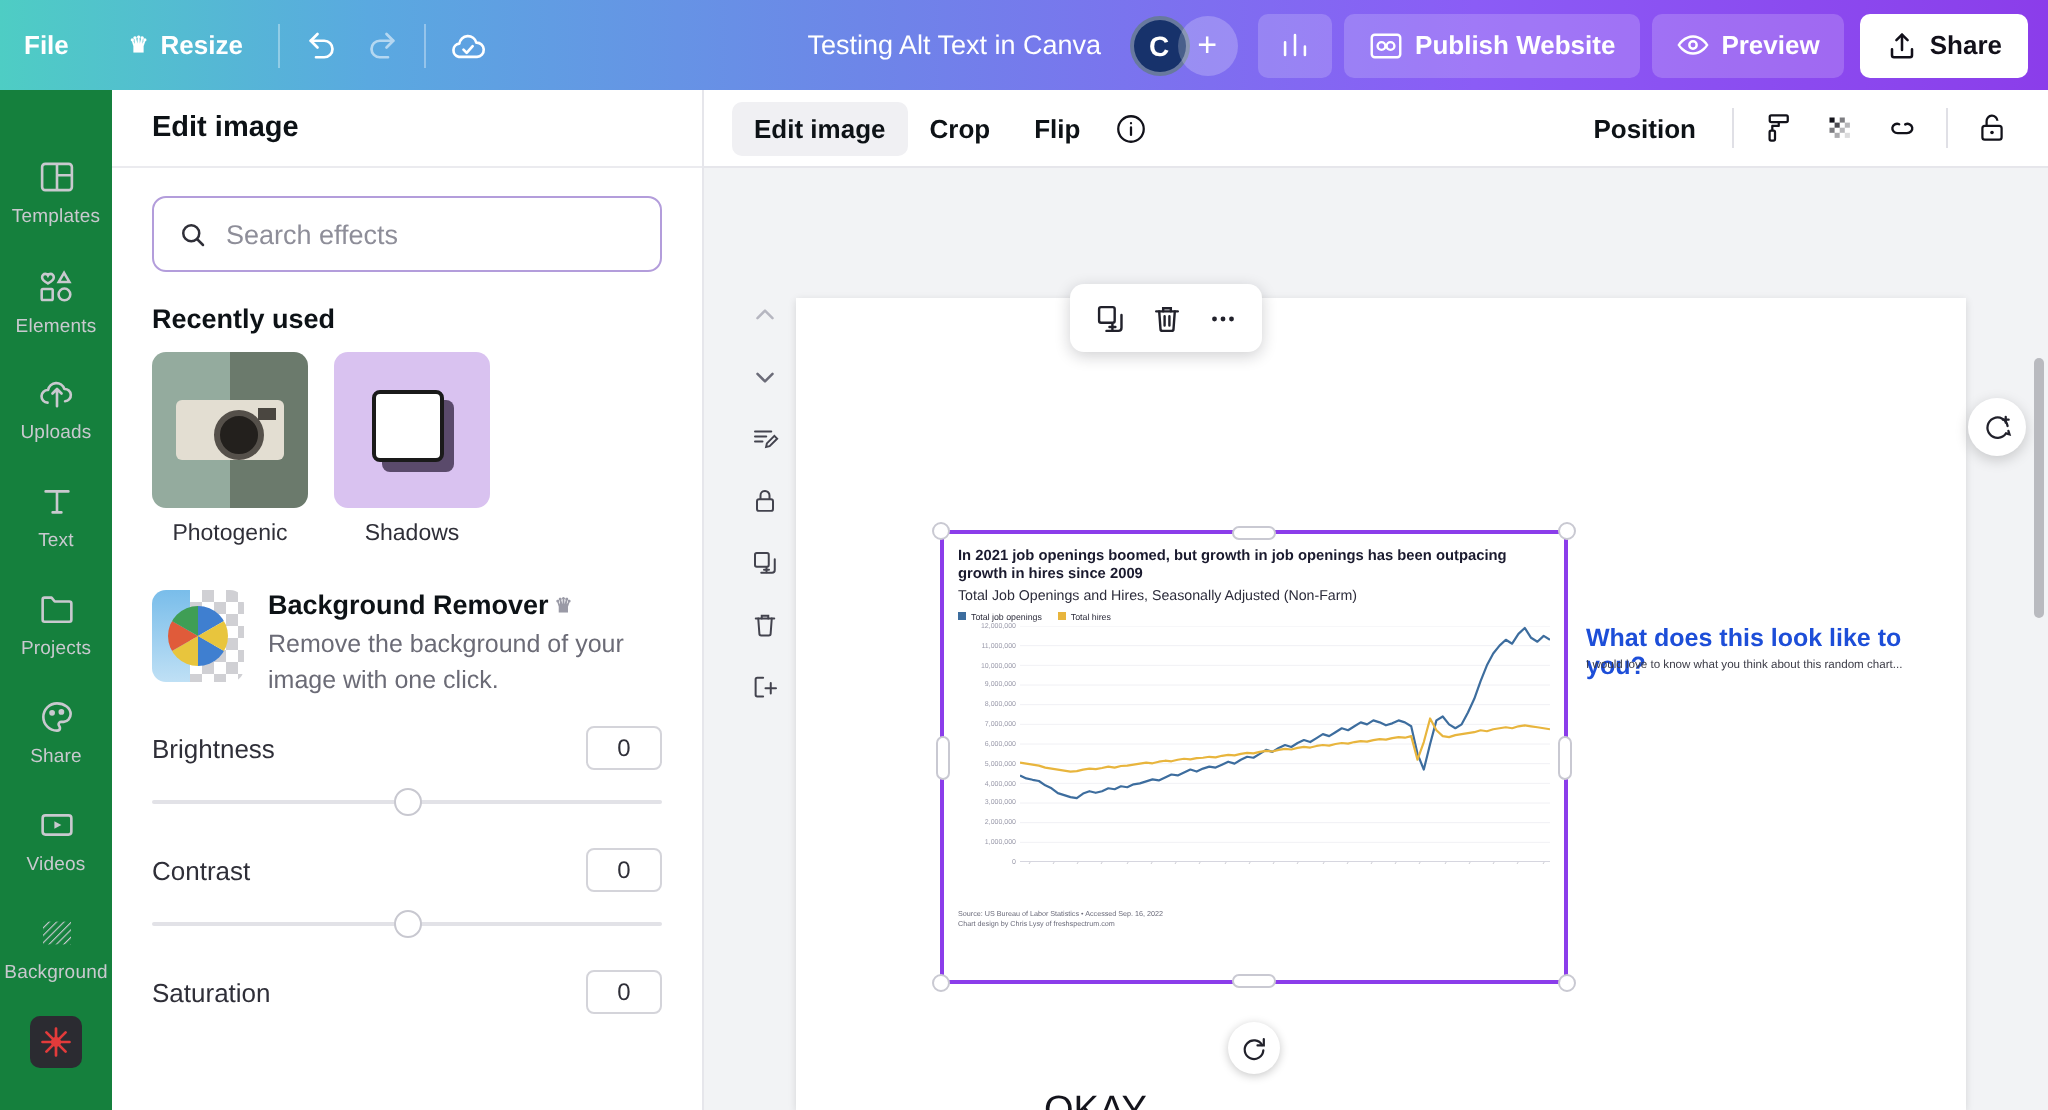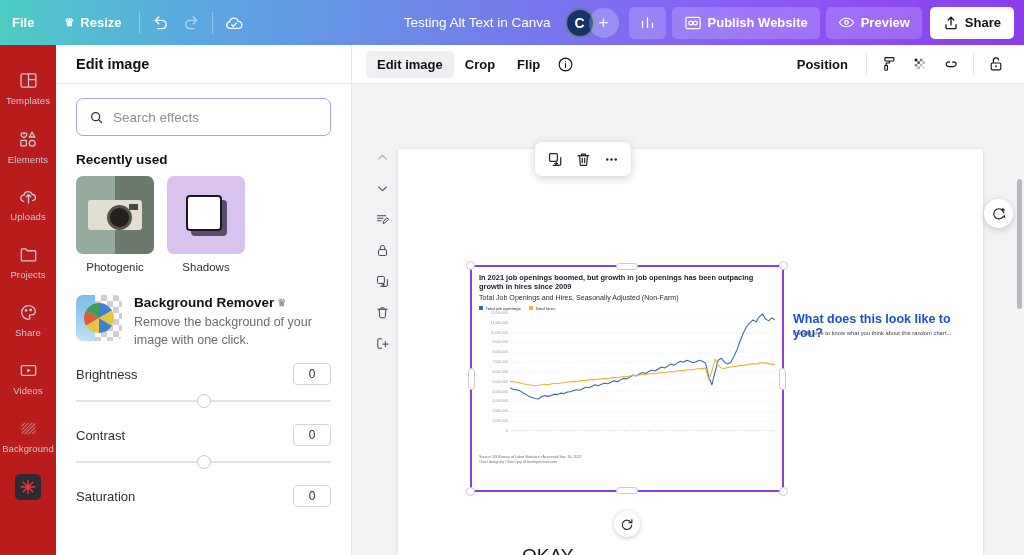--- a/index.html
+++ b/index.html
@@ -40,22 +40,22 @@
   }
   .share-btn {
     height: 32px; background: #fff; color: #12101a; border-radius: 5px;
     display: flex; align-items: center; gap: 6px; padding: 0 13px;
     font-size: 13px; font-weight: bold; margin: 0 10px 0 8px; cursor: pointer;
   }
 
   
   .rail {
     position: absolute; top: 45px; left: 0; width: 56px; height: 510px;
-    background: #b91c1c; color: #c9c9cf;
-    display: flex; flex-direction: column; align-items: center; padding-top: 14px;
+    background: #15803d; color: #c9c9cf;
+    display: flex; flex-direction: column; align-items: center; padding-top: 24px;
   }
   .rail-item {
     width: 56px; height: 58px; display: flex; flex-direction: column;
     align-items: center; justify-content: center; gap: 4px; cursor: pointer;
   }
   .rail-item .lbl { font-size: 9.5px; color: #c9c9cf; letter-spacing: .1px; }
   .rail-item svg { display: block; }
   .rail-item.active-badge .thumb {
     width: 26px; height: 26px; border-radius: 5px; background: #2b2b31;
     display: flex; align-items: center; justify-content: center;
@@ -347,20 +347,26 @@
           <circle cx="16.6" cy="16.6" r="3.2"></circle>
         </svg>
       <span class="lbl">Elements</span>
     </div>
     <div class="rail-item">
       <svg width="21" height="21" viewBox="0 0 24 24" fill="none" stroke="#c9c9cf" stroke-width="1.5" stroke-linecap="round" stroke-linejoin="round">
           <path d="M6.6 17.5a3.6 3.6 0 0 1 .3-7.2 4.8 4.8 0 0 1 9.3-.6 3.5 3.5 0 0 1 .4 7"></path>
           <path d="M12 19.5V9.8M9.4 12.3L12 9.7l2.6 2.6"></path>
         </svg>
       <span class="lbl">Uploads</span>
+    </div>
+    <div class="rail-item">
+      <svg width="21" height="21" viewBox="0 0 24 24" fill="none" stroke="#c9c9cf" stroke-width="1.5" stroke-linecap="round">
+          <path d="M5.5 6.5h13M12 6.5v12M9.5 18.5h5"></path>
+        </svg>
+      <span class="lbl">Text</span>
     </div>
     <div class="rail-item">
       <svg width="21" height="21" viewBox="0 0 24 24" fill="none" stroke="#c9c9cf" stroke-width="1.5" stroke-linejoin="round">
           <path d="M3.8 18.2V6.6c0-.6.5-1.1 1.1-1.1h4l1.8 2.2h8.4c.6 0 1.1.5 1.1 1.1v9.4c0 .6-.5 1.1-1.1 1.1H4.9c-.6 0-1.1-.5-1.1-1.1z"></path>
         </svg>
       <span class="lbl">Projects</span>
     </div>
     <div class="rail-item">
       <svg width="21" height="21" viewBox="0 0 24 24" fill="none" stroke="#c9c9cf" stroke-width="1.5">
           <path d="M12 4.2a7.8 7.8 0 1 0 0 15.6c1.1 0 1.7-.7 1.7-1.5 0-.9-.8-1.3-.8-2.1 0-.8.6-1.4 1.5-1.4h1.4a4.5 4.5 0 0 0 4-4.5c0-3.4-3.5-6.1-7.8-6.1z"></path>

